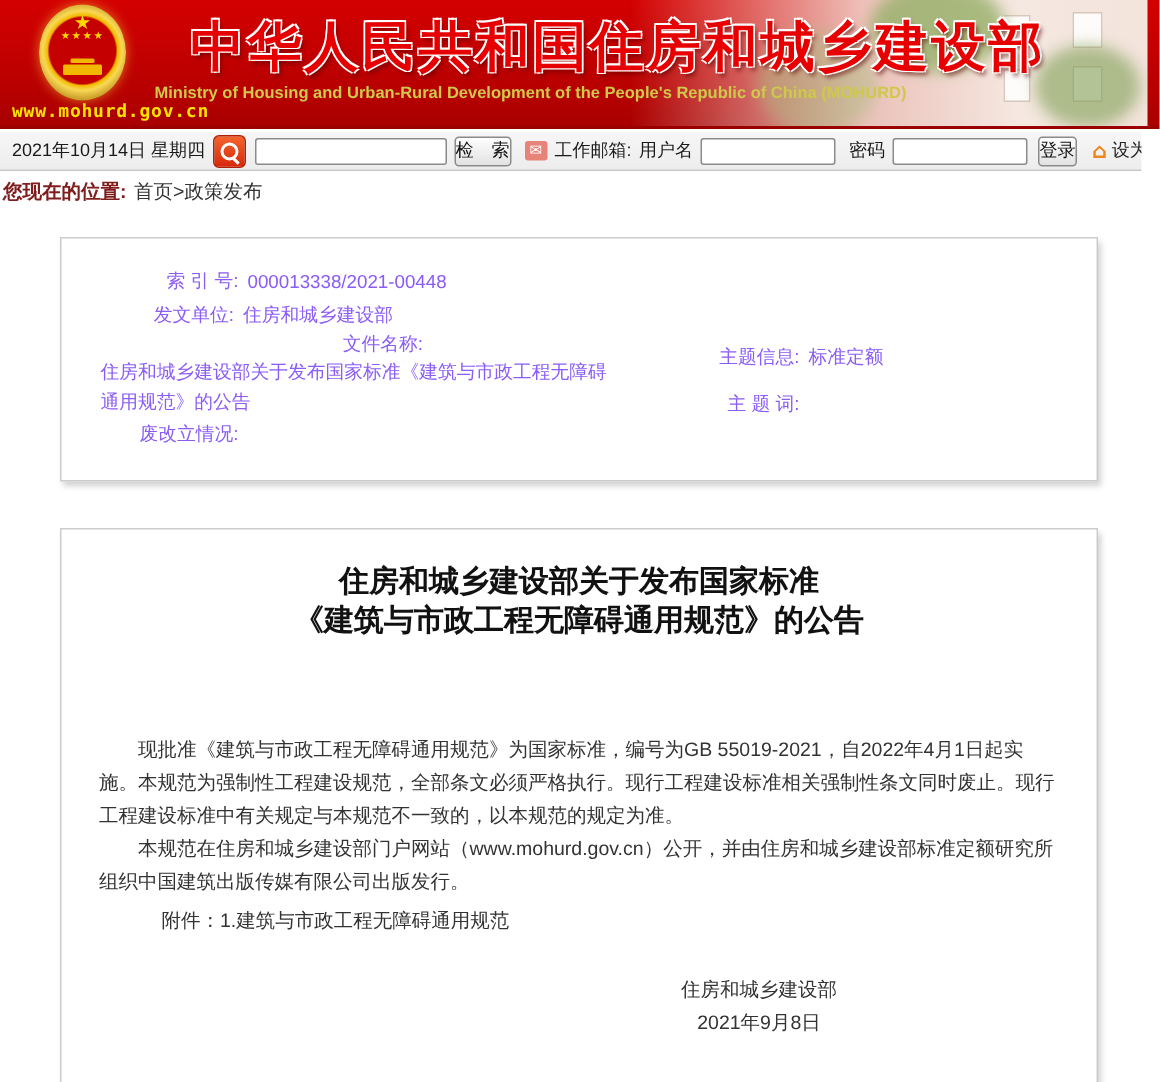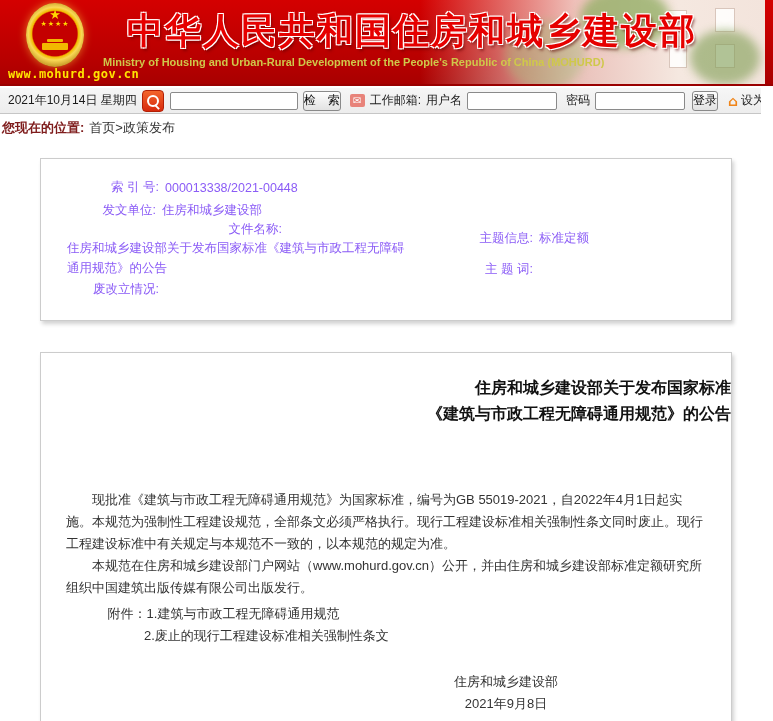--- a/index.html
+++ b/index.html
@@ -86,21 +86,21 @@
   .row-l4 { left: 20px; top: 102px; }
   .row-l5 { left: 20px; top: 122px; }
   .row-r1 { left: 420px; top: 37px; margin-top: 34px; }
   .row-r2 { left: 420px; top: 44px; }
   .row-r3 { left: 420px; top: 74px; }
   .row-r4 { left: 420px; top: 102px; }
 
   
   .doc-box { position: absolute; left: 40px; top: 352px; width: 692px; height: 400px;
     border: 1px solid #ccc; background: #fff; box-shadow: 2px 3px 4px rgba(0,0,0,.18); overflow: hidden; }
-  .doc-title { margin-top: 22px; text-align: right; font-size: 16px; font-weight: bold;
+  .doc-title { margin-top: 22px; text-align: center; font-size: 20px; font-weight: bold;
     line-height: 26px; color: #111; }
   .doc-body { margin: 62px 25px 0 25px; font-size: 13px; line-height: 22px; color: #333; }
   .doc-body p { text-indent: 2em; margin: 0; }
   .attach-1 { margin-top: 4px; margin-left: 3.2em; }
   .attach-2 { margin-left: 6em; }
   .sign-block { margin-top: 24px; margin-left: 330px; width: 220px; text-align: center; line-height: 22px; color: #333; font-size: 13px; }
 </style>
 </head>
 <body>
 
@@ -178,19 +178,18 @@
 
 <div class="doc-box">
   <div class="doc-title">
     <div>住房和城乡建设部关于发布国家标准</div>
     <div>《建筑与市政工程无障碍通用规范》的公告</div>
   </div>
   <div class="doc-body">
     <p>现批准《建筑与市政工程无障碍通用规范》为国家标准，编号为GB 55019-2021，自2022年4月1日起实施。本规范为强制性工程建设规范，全部条文必须严格执行。现行工程建设标准相关强制性条文同时废止。现行工程建设标准中有关规定与本规范不一致的，以本规范的规定为准。</p>
     <p>本规范在住房和城乡建设部门户网站（www.mohurd.gov.cn）公开，并由住房和城乡建设部标准定额研究所组织中国建筑出版传媒有限公司出版发行。</p>
     <div class="attach-1">附件：1.建筑与市政工程无障碍通用规范</div>
-    <div class="attach-2">2.废止的现行工程建设标准相关强制性条文</div>
     <div class="sign-block">
       <div>住房和城乡建设部</div>
       <div>2021年9月8日</div>
     </div>
   </div>
 </div>
 
 </body></html>

